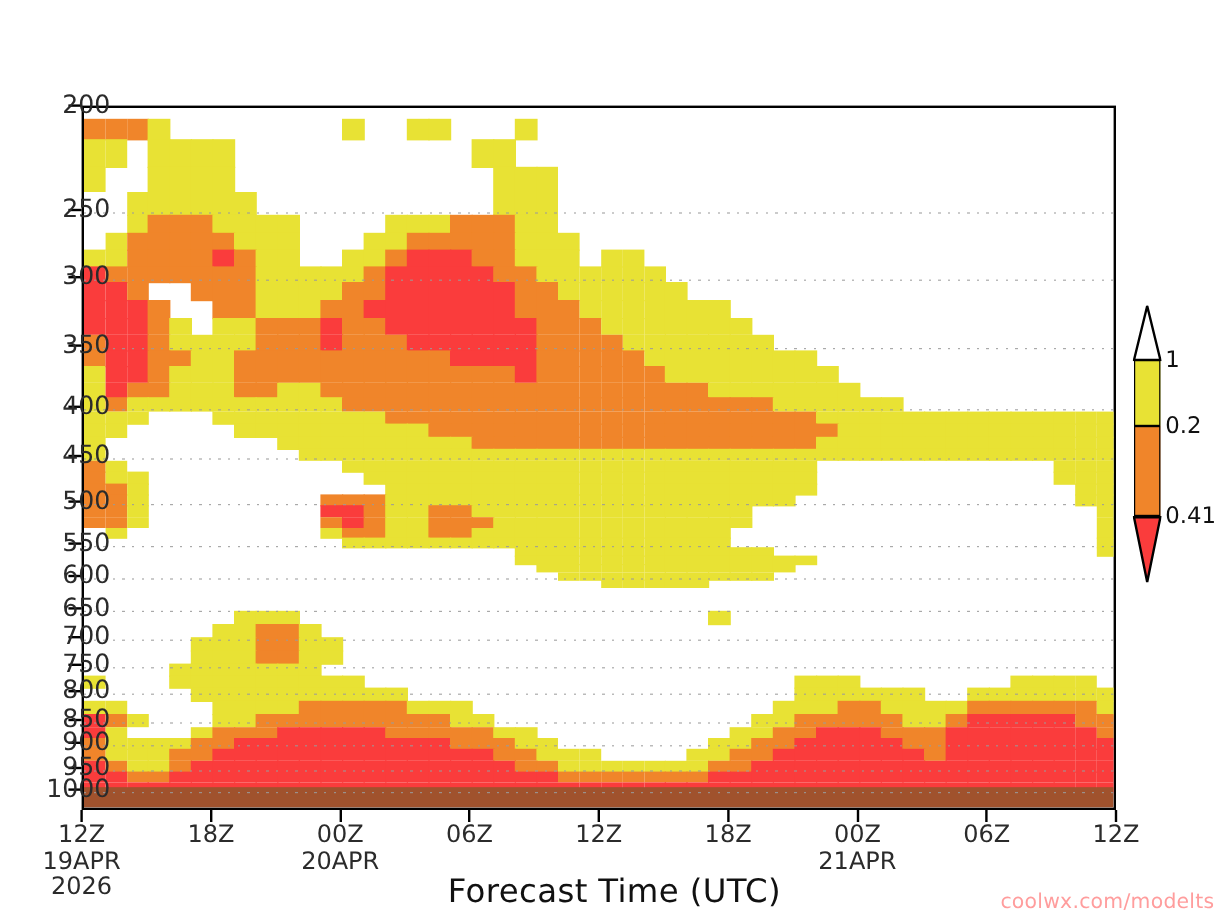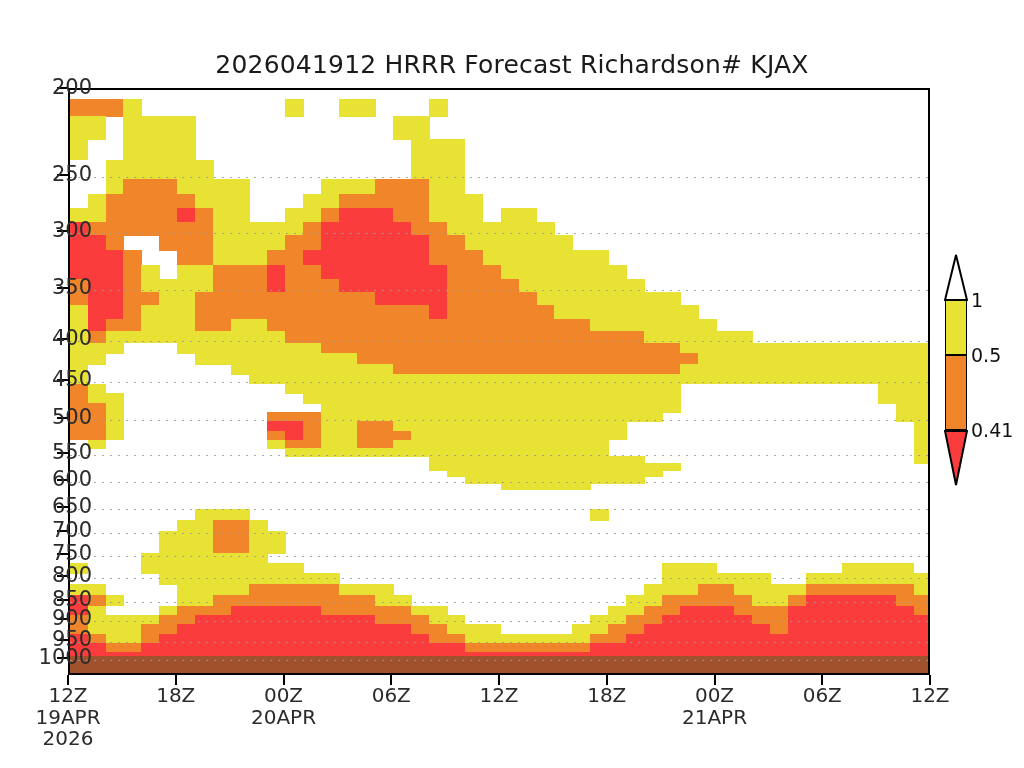--- a/index.html
+++ b/index.html
@@ -68,21 +68,20 @@
   #watermark{
     position:absolute;right:12px;top:742px;font-size:17px;color:#ff9d9d;
     letter-spacing:.2px;
   }
 </style>
 </head>
 <body>
 
 <div id="stage">
 
-  <div id="title">2026041912 HRRR Forecast Richardson# KJAX</div>
 
   <div id="plot">
     <div id="cells">
         <div class="cell" style="left: -0.4px; top: 8.7px; width: 18.7583px; height: 18.2px; background: rgb(240, 133, 42);"></div>
         <div class="cell" style="left: 17.5583px; top: 8.7px; width: 18.7583px; height: 18.2px; background: rgb(240, 133, 42);"></div>
         <div class="cell" style="left: 35.5167px; top: 8.7px; width: 18.7583px; height: 18.2px; background: rgb(240, 133, 42);"></div>
         <div class="cell" style="left: 53.475px; top: 8.7px; width: 18.7583px; height: 18.2px; background: rgb(232, 226, 52);"></div>
         <div class="cell" style="left: 215.1px; top: 8.7px; width: 18.7583px; height: 18.2px; background: rgb(232, 226, 52);"></div>
         <div class="cell" style="left: 268.975px; top: 8.7px; width: 18.7583px; height: 18.2px; background: rgb(232, 226, 52);"></div>
         <div class="cell" style="left: 286.933px; top: 8.7px; width: 18.7583px; height: 18.2px; background: rgb(232, 226, 52);"></div>
@@ -1345,29 +1344,31 @@
       <div class="xtick-label" style="left: 536.75px; top: 685px;">18Z</div>
       <div class="xtick-mark" style="left: 713.5px; top: 675px;"></div>
       <div class="xtick-label" style="left: 644.5px; top: 685px;">00Z
 21APR</div>
       <div class="xtick-mark" style="left: 821.25px; top: 675px;"></div>
       <div class="xtick-label" style="left: 752.25px; top: 685px;">06Z</div>
       <div class="xtick-mark" style="left: 929px; top: 675px;"></div>
       <div class="xtick-label" style="left: 860px; top: 685px;">12Z</div>
     </div>
 
+  <div id="xaxis-title">Forecast Time (UTC)</div>
 
   <div id="cbar">
       <div class="seg" style="top: 0px; height: 55px; background: rgb(232, 226, 52);"></div>
       <div class="seg" style="top: 55px; height: 75px; background: rgb(240, 133, 42);"></div>
       <div style="position: absolute; left: 0px; top: -46px; width: 0px; height: 0px; border-left: 11px solid transparent; border-right: 11px solid transparent; border-bottom: 46px solid rgb(255, 255, 255); filter: drop-shadow(rgb(0, 0, 0) 0px 0px 0px);"></div>
       <svg width="24" height="48" style="position: absolute; left: -1px; top: -47px;">
         <polygon points="12,2 23,47 1,47" fill="#FFFFFF" stroke="#000" stroke-width="2"></polygon>
       </svg>
       <svg width="24" height="58" style="position: absolute; left: -1px; top: 129px;">
         <polygon points="1,2 23,2 12,56" fill="#FA3C3C" stroke="#000" stroke-width="2"></polygon>
       </svg>
       <div class="cbar-label" style="top: 0px;">1</div>
-      <div class="cbar-label" style="top: 55px;">0.5</div>
+      <div class="cbar-label" style="top: 55px;">0.2</div>
       <div class="cbar-label" style="top: 130px;">0.41</div>
     </div>
 
+  <div id="watermark">coolwx.com/modelts</div>
 </div>
 
 </body></html>

